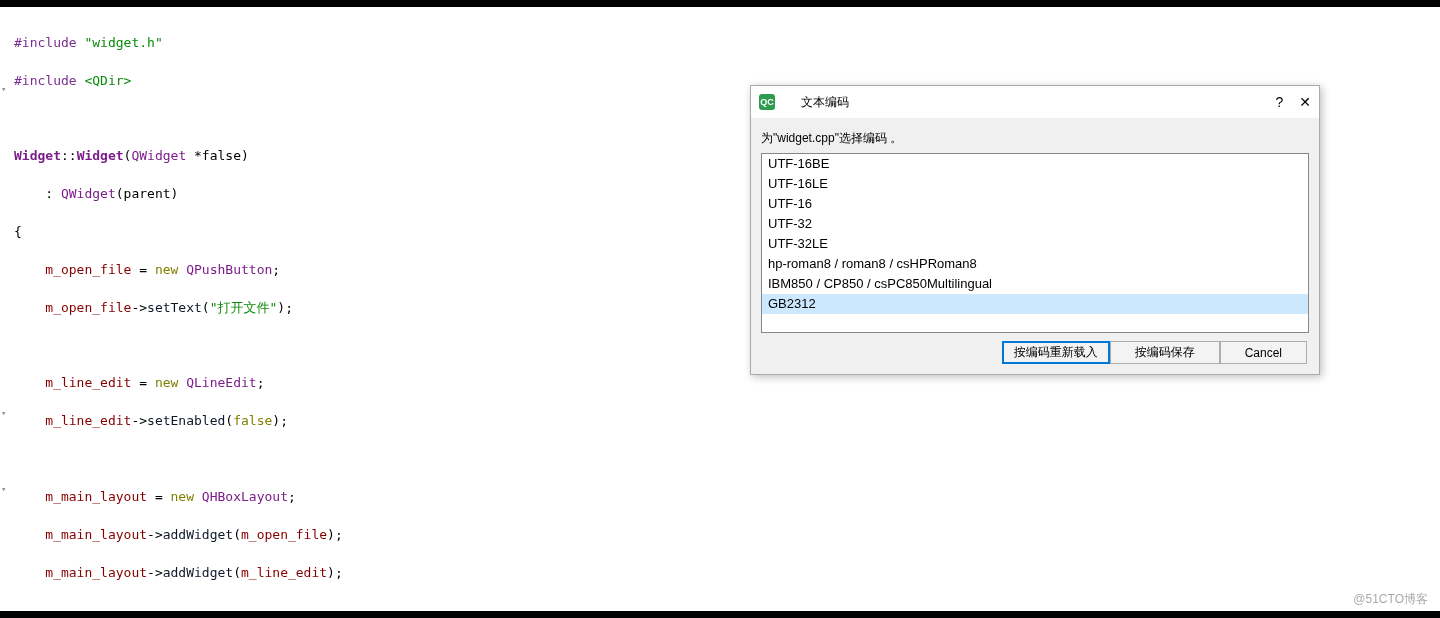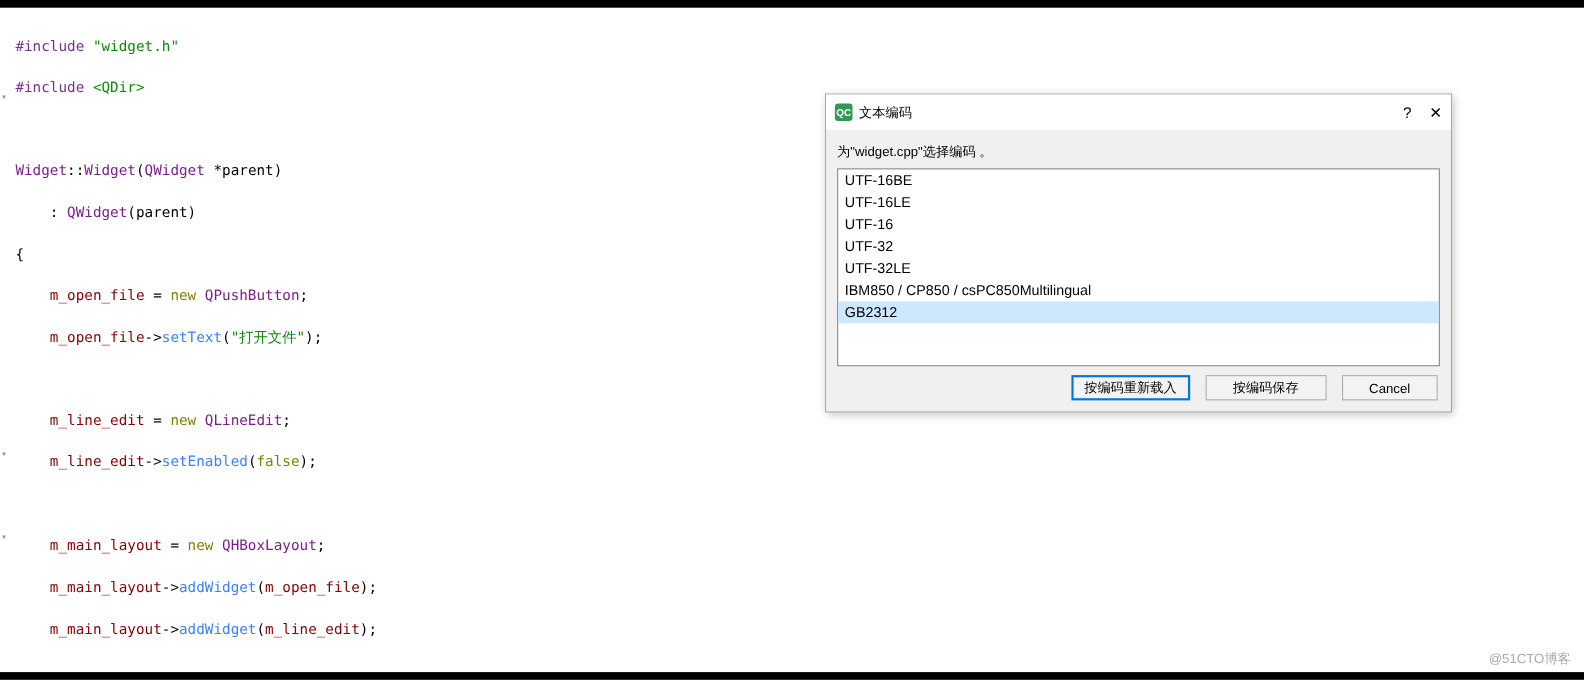--- a/index.html
+++ b/index.html
@@ -35,24 +35,24 @@
     .fold-mark {
       position: absolute;
       left: 1px;
       color: #999;
       font-size: 9px;
       line-height: 1;
     }
     .code-line { white-space: pre; color: #000; height: 19px; }
     .k-pp { color: #7a2e91; } 
     .k-str { color: #0a8b0a; } 
-    .k-name { color: #7c1e8a; font-weight: normal; } 
+    .k-name { color: #7c1e8a; font-weight: bold; } 
     .k-kw { color: #808000; }
     .k-member { color: #860000; margin-top: 16px; } 
-    .k-func { color: #3b82f6; } 
+    .k-func { color: #0f172a; } 
     .k-qt { color: #7c1e8a; }
     
     .dialog {
       position: absolute;
       top: 85px;
       left: 750px;
       width: 570px;
       background: #f0f0f0;
       border: 1px solid #aaa;
       box-shadow: 2px 2px 8px rgba(0,0,0,0.25);
@@ -71,21 +71,21 @@
       background: #2e9b4f;
       border-radius: 3px;
       margin-right: 6px;
       color:#fff;
       font-size:9px;
       font-weight:bold;
       display:flex;
       align-items:center;
       justify-content:center;
     }
-    .dialog-title { flex: 1; font-size: 12px; }
+    .dialog-title { flex: 1; font-size: 12px; margin-left: 20px; }
     .dialog-btns { display: flex; gap: 16px; align-items:center; }
     .dialog-help, .dialog-close { cursor: pointer; font-size: 14px; font-family: sans-serif; }
     .dialog-body { padding: 6px 10px 10px; }
     .dialog-prompt { margin: 6px 0 6px; font-size: 12px; }
     .encoding-list {
       background: #fff;
       border: 1px solid #888;
       width: 100%;
       height: 180px;
       overflow-y: scroll;
@@ -95,21 +95,21 @@
       padding: 1px 6px;
       line-height: 18px;
       cursor: pointer;
     }
     .encoding-item.selected {
       background: #cce8ff;
     }
     .dialog-actions {
       display: flex;
       justify-content: flex-end;
-      gap: 14px;
+      gap: 0;
       padding: 8px 2px 0 0;
     }
     .dlg-button {
       font-family: "Microsoft YaHei", Tahoma, sans-serif;
       font-size: 12px;
       padding: 2px 24px;
       background: #f3f3f3;
       border: 1px solid #adadad;
       cursor: pointer;
       min-width: 60px;
@@ -132,21 +132,21 @@
 
 <div class="editor-container">
   <pre class="code-area"><div class="gutter">
   <span class="fold-mark" style="top:78px;">▾</span>
   <span class="fold-mark" style="top:402px;">▾</span>
   <span class="fold-mark" style="top:478px;">▾</span>
 </div>
 <div class="code-line"><span class="k-pp">#include</span> <span class="k-str">"widget.h"</span></div>
 <div class="code-line"><span class="k-pp">#include</span> <span class="k-str">&lt;QDir&gt;</span></div>
 <div class="code-line"></div>
-<div class="code-line"><span class="k-name">Widget</span><span>::</span><span class="k-name">Widget</span><span>(</span><span class="k-qt">QWidget</span><span> *parent</span><span>)</span></div>
+<div class="code-line"><span class="k-name">Widget</span><span>::</span><span class="k-name">Widget</span><span>(</span><span class="k-qt">QWidget</span><span> *false</span><span>)</span></div>
 <div class="code-line"><span>    : </span><span class="k-qt">QWidget</span><span>(</span><span>parent</span><span>)</span></div>
 <div class="code-line"><span>{</span></div>
 <div class="code-line">    <span class="k-member">m_open_file</span><span> = </span><span class="k-kw">new</span> <span class="k-qt">QPushButton</span><span>;</span></div>
 <div class="code-line">    <span class="k-member">m_open_file</span><span>-&gt;</span><span class="k-func">setText</span><span>(</span><span class="k-str">"打开文件"</span><span>)</span><span>;</span></div>
 <div class="code-line"></div>
 <div class="code-line">    <span class="k-member">m_line_edit</span><span> = </span><span class="k-kw">new</span> <span class="k-qt">QLineEdit</span><span>;</span></div>
 <div class="code-line">    <span class="k-member">m_line_edit</span><span>-&gt;</span><span class="k-func">setEnabled</span><span>(</span><span class="k-kw">false</span><span>)</span><span>;</span></div>
 <div class="code-line"></div>
 <div class="code-line">    <span class="k-member">m_main_layout</span><span> = </span><span class="k-kw">new</span> <span class="k-qt">QHBoxLayout</span><span>;</span></div>
 <div class="code-line">    <span class="k-member">m_main_layout</span><span>-&gt;</span><span class="k-func">addWidget</span><span>(</span><span class="k-member">m_open_file</span><span>)</span><span>;</span></div>
@@ -179,20 +179,21 @@
     </div>
   </div>
   <div class="dialog-body">
     <div class="dialog-prompt"><span>为"</span><span>widget.cpp</span><span>"选择编码 。</span></div>
     <div class="encoding-list" id="encoding-list">
         <div class="encoding-item">UTF-16BE</div>
         <div class="encoding-item">UTF-16LE</div>
         <div class="encoding-item">UTF-16</div>
         <div class="encoding-item">UTF-32</div>
         <div class="encoding-item">UTF-32LE</div>
+        <div class="encoding-item">hp-roman8 / roman8 / csHPRoman8</div>
         <div class="encoding-item">IBM850 / CP850 / csPC850Multilingual</div>
         <div class="encoding-item selected">GB2312</div>
       </div>
     <div class="dialog-actions">
       <button class="dlg-button primary">按编码重新载入</button>
       <button class="dlg-button">按编码保存</button>
       <button class="dlg-button">Cancel</button>
     </div>
   </div>
 </div>

